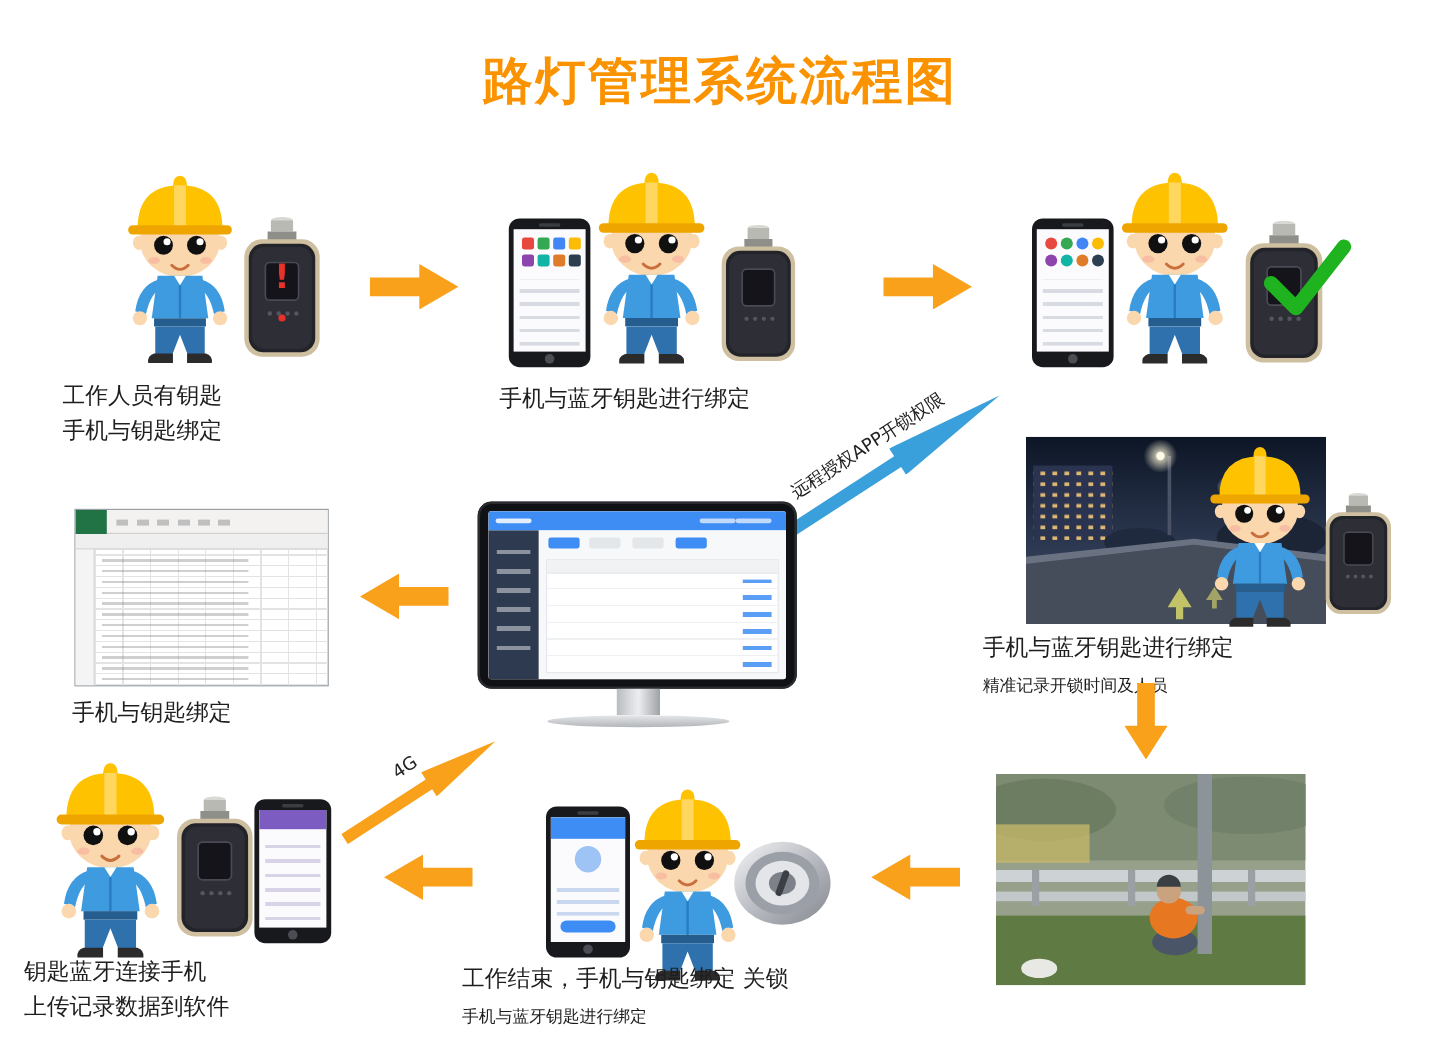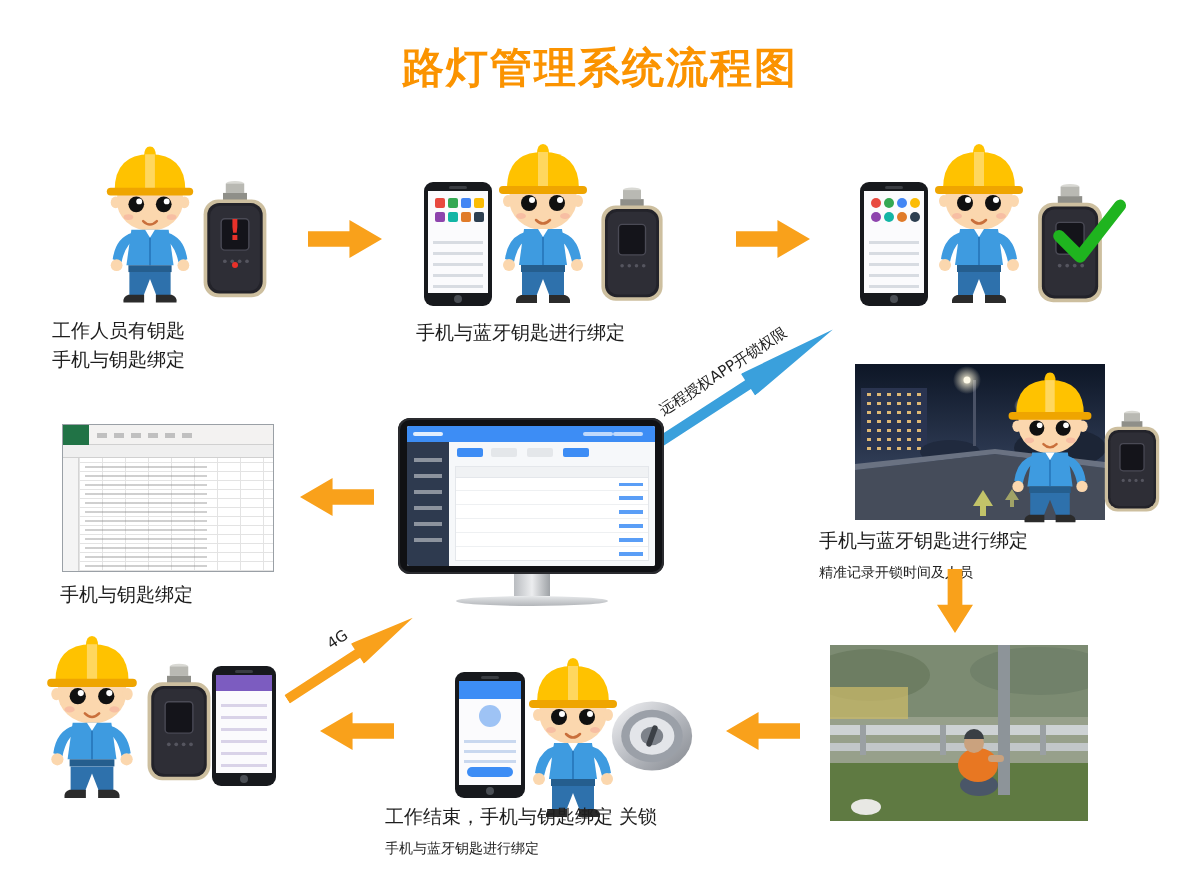--- a/index.html
+++ b/index.html
@@ -360,20 +360,24 @@
       <use href="#sym-lock"></use>
     </svg>
   <div class="phone" style="left:212px;top:666px;width:64px;height:120px">
     <div class="ear"></div>
     <div class="scr scr-purple">
       <div class="hdr"></div>
       <div class="rows"></div>
     </div>
     <div class="home"></div>
   </div>
+  <div class="cap" style="left:20px;top:796px;width:290px">
+    <span>钥匙蓝牙连接手机</span><br>
+    <span>上传记录数据到软件</span>
+  </div>
 
   <div class="abs rot" style="left:270px;top:628px;width:150px;height:46px;transform:rotate(-33deg)">
     <div class="diag-label">4G</div>
     <svg class="arr" style="width:150px;height:24px">
         <use href="#sym-arrow"></use>
       </svg>
   </div>
 
 </div>
 

